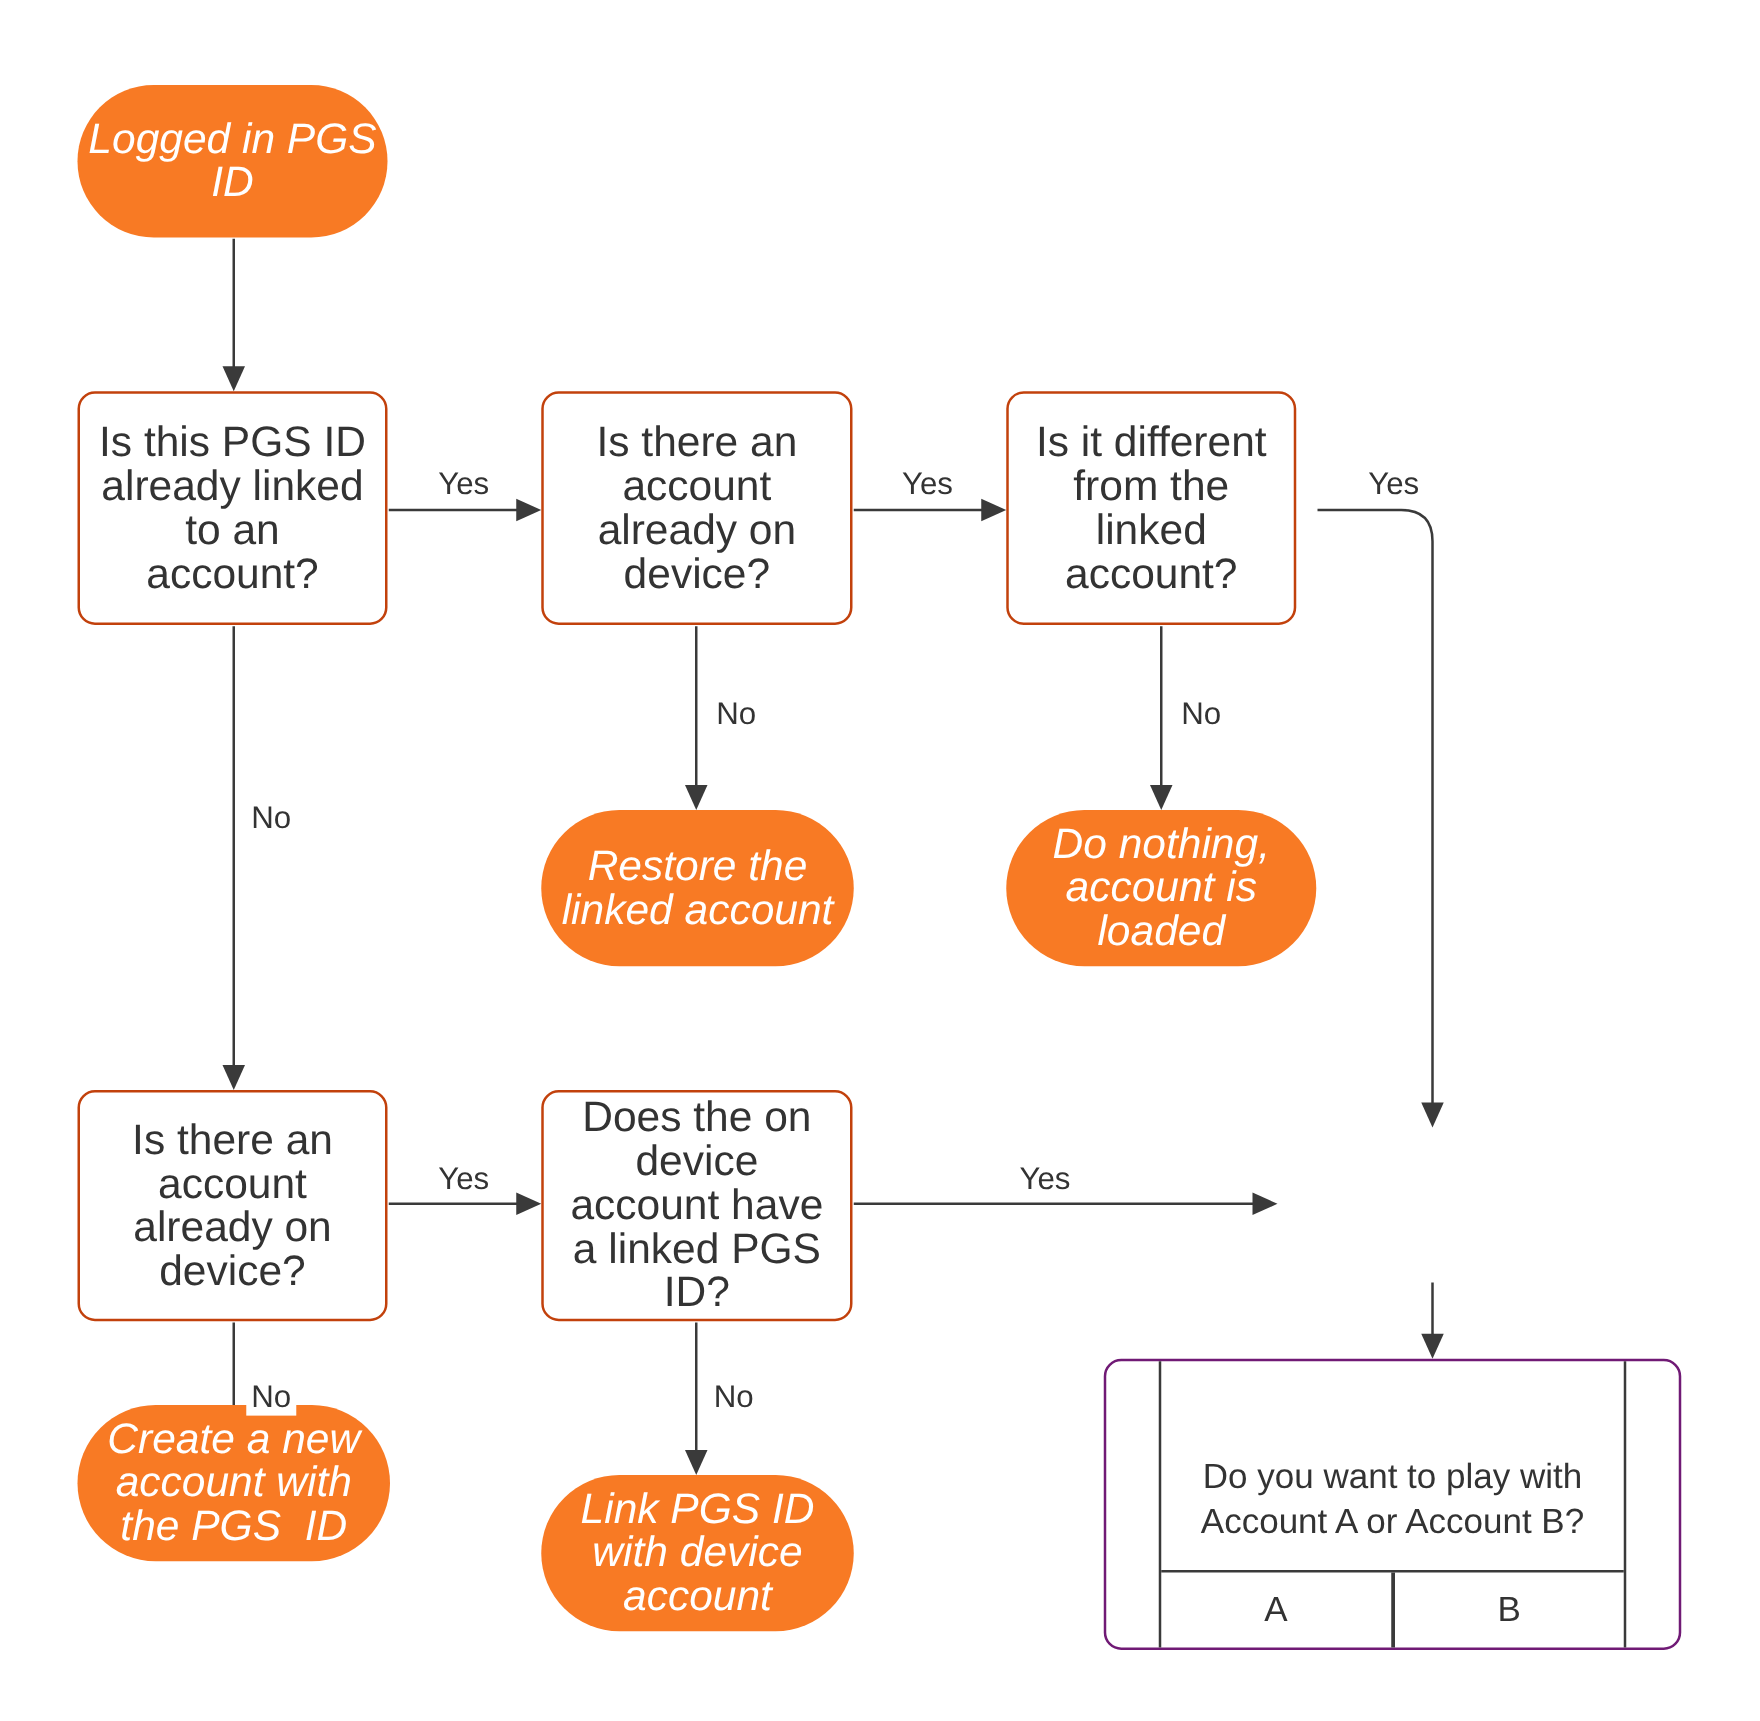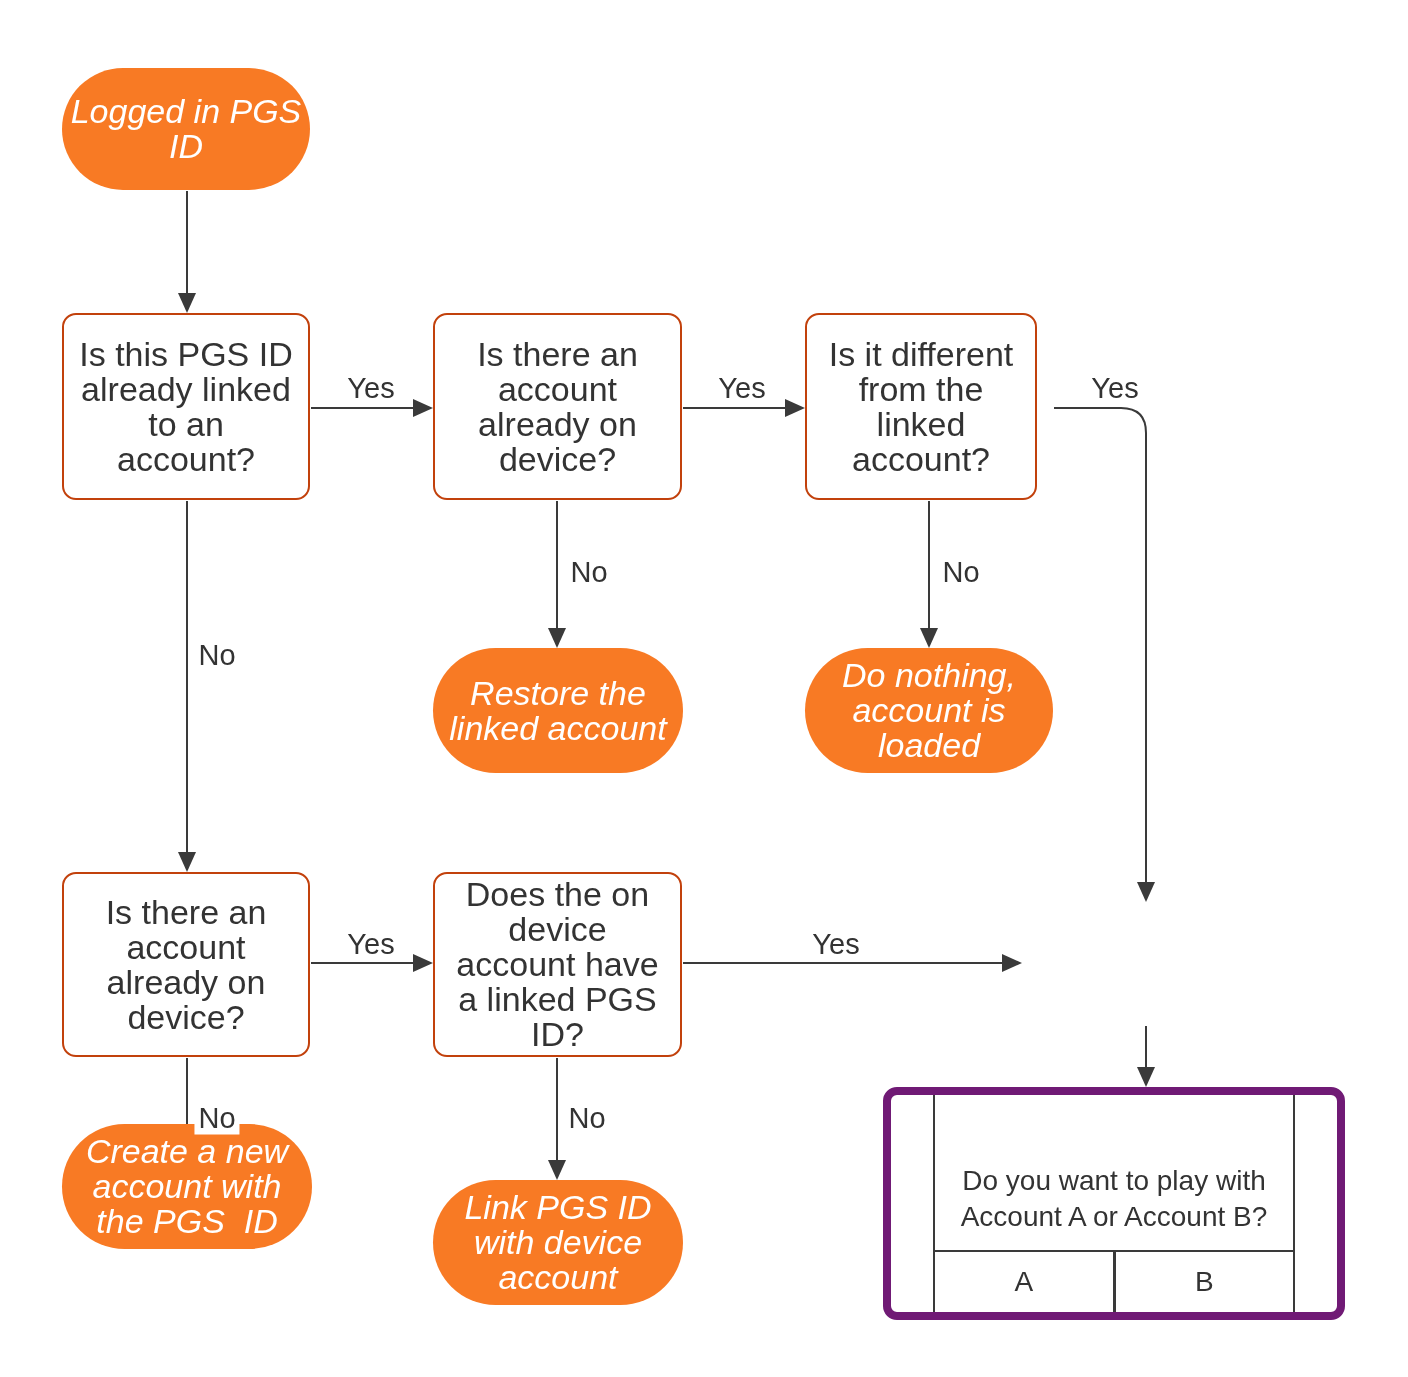--- a/index.html
+++ b/index.html
@@ -58,21 +58,21 @@
   #node-nothing { left: 805px;  top: 648px;  width: 248px; height: 125px; }
   #node-q4      { left: 62px;   top: 872px;  width: 248px; height: 185px; }
   #node-q5      { left: 433px;  top: 872px;  width: 249px; height: 185px; padding: 8px 20px; }
   #node-ask     { left: 1022px; top: 902px;  width: 248px; height: 123px; }
   #node-create  { left: 62px;   top: 1124px; width: 250px; height: 125px; }
   #node-link    { left: 433px;  top: 1180px; width: 250px; height: 125px; }
 
   .edge-label {
     position: absolute;
     transform: translate(-50%, -50%);
-    font-size: 29px;
+    font-size: 25px;
     color: #333333;
     background: #ffffff;
     padding: 0 4px;
     white-space: nowrap;
   }
   #lbl-yes-q1-q2 { left: 371px;  top: 388px; }
   #lbl-yes-q2-q3 { left: 742px;  top: 388px; }
   #lbl-yes-q3    { left: 1115px; top: 388px; }
   #lbl-no-q2     { left: 589px;  top: 572px; }
   #lbl-no-q3     { left: 961px;  top: 572px; }
@@ -80,21 +80,21 @@
   #lbl-yes-q4-q5 { left: 371px;  top: 944px; }
   #lbl-yes-q5    { left: 836px;  top: 944px; }
   #lbl-no-q4     { left: 217px;  top: 1118px; }
   #lbl-no-q5     { left: 587px;  top: 1118px; }
 
   #dialog {
     position: absolute;
     left: 883px; top: 1087px;
     width: 462px; height: 233px;
     background: #ffffff;
-    border: 8px solid #701a75;
+    border: 2px solid #701a75;
     border-radius: 14px;
     display: flex;
   }
   .bezel { flex: none; width: 44px; }
   .bezel-left  { border-right: 2px solid #3a3a3a; }
   .bezel-right { border-left: 2px solid #3a3a3a; }
   .dialog-center { flex: 1; display: flex; flex-direction: column; }
   .dialog-message {
     flex: 1;
     display: flex;

